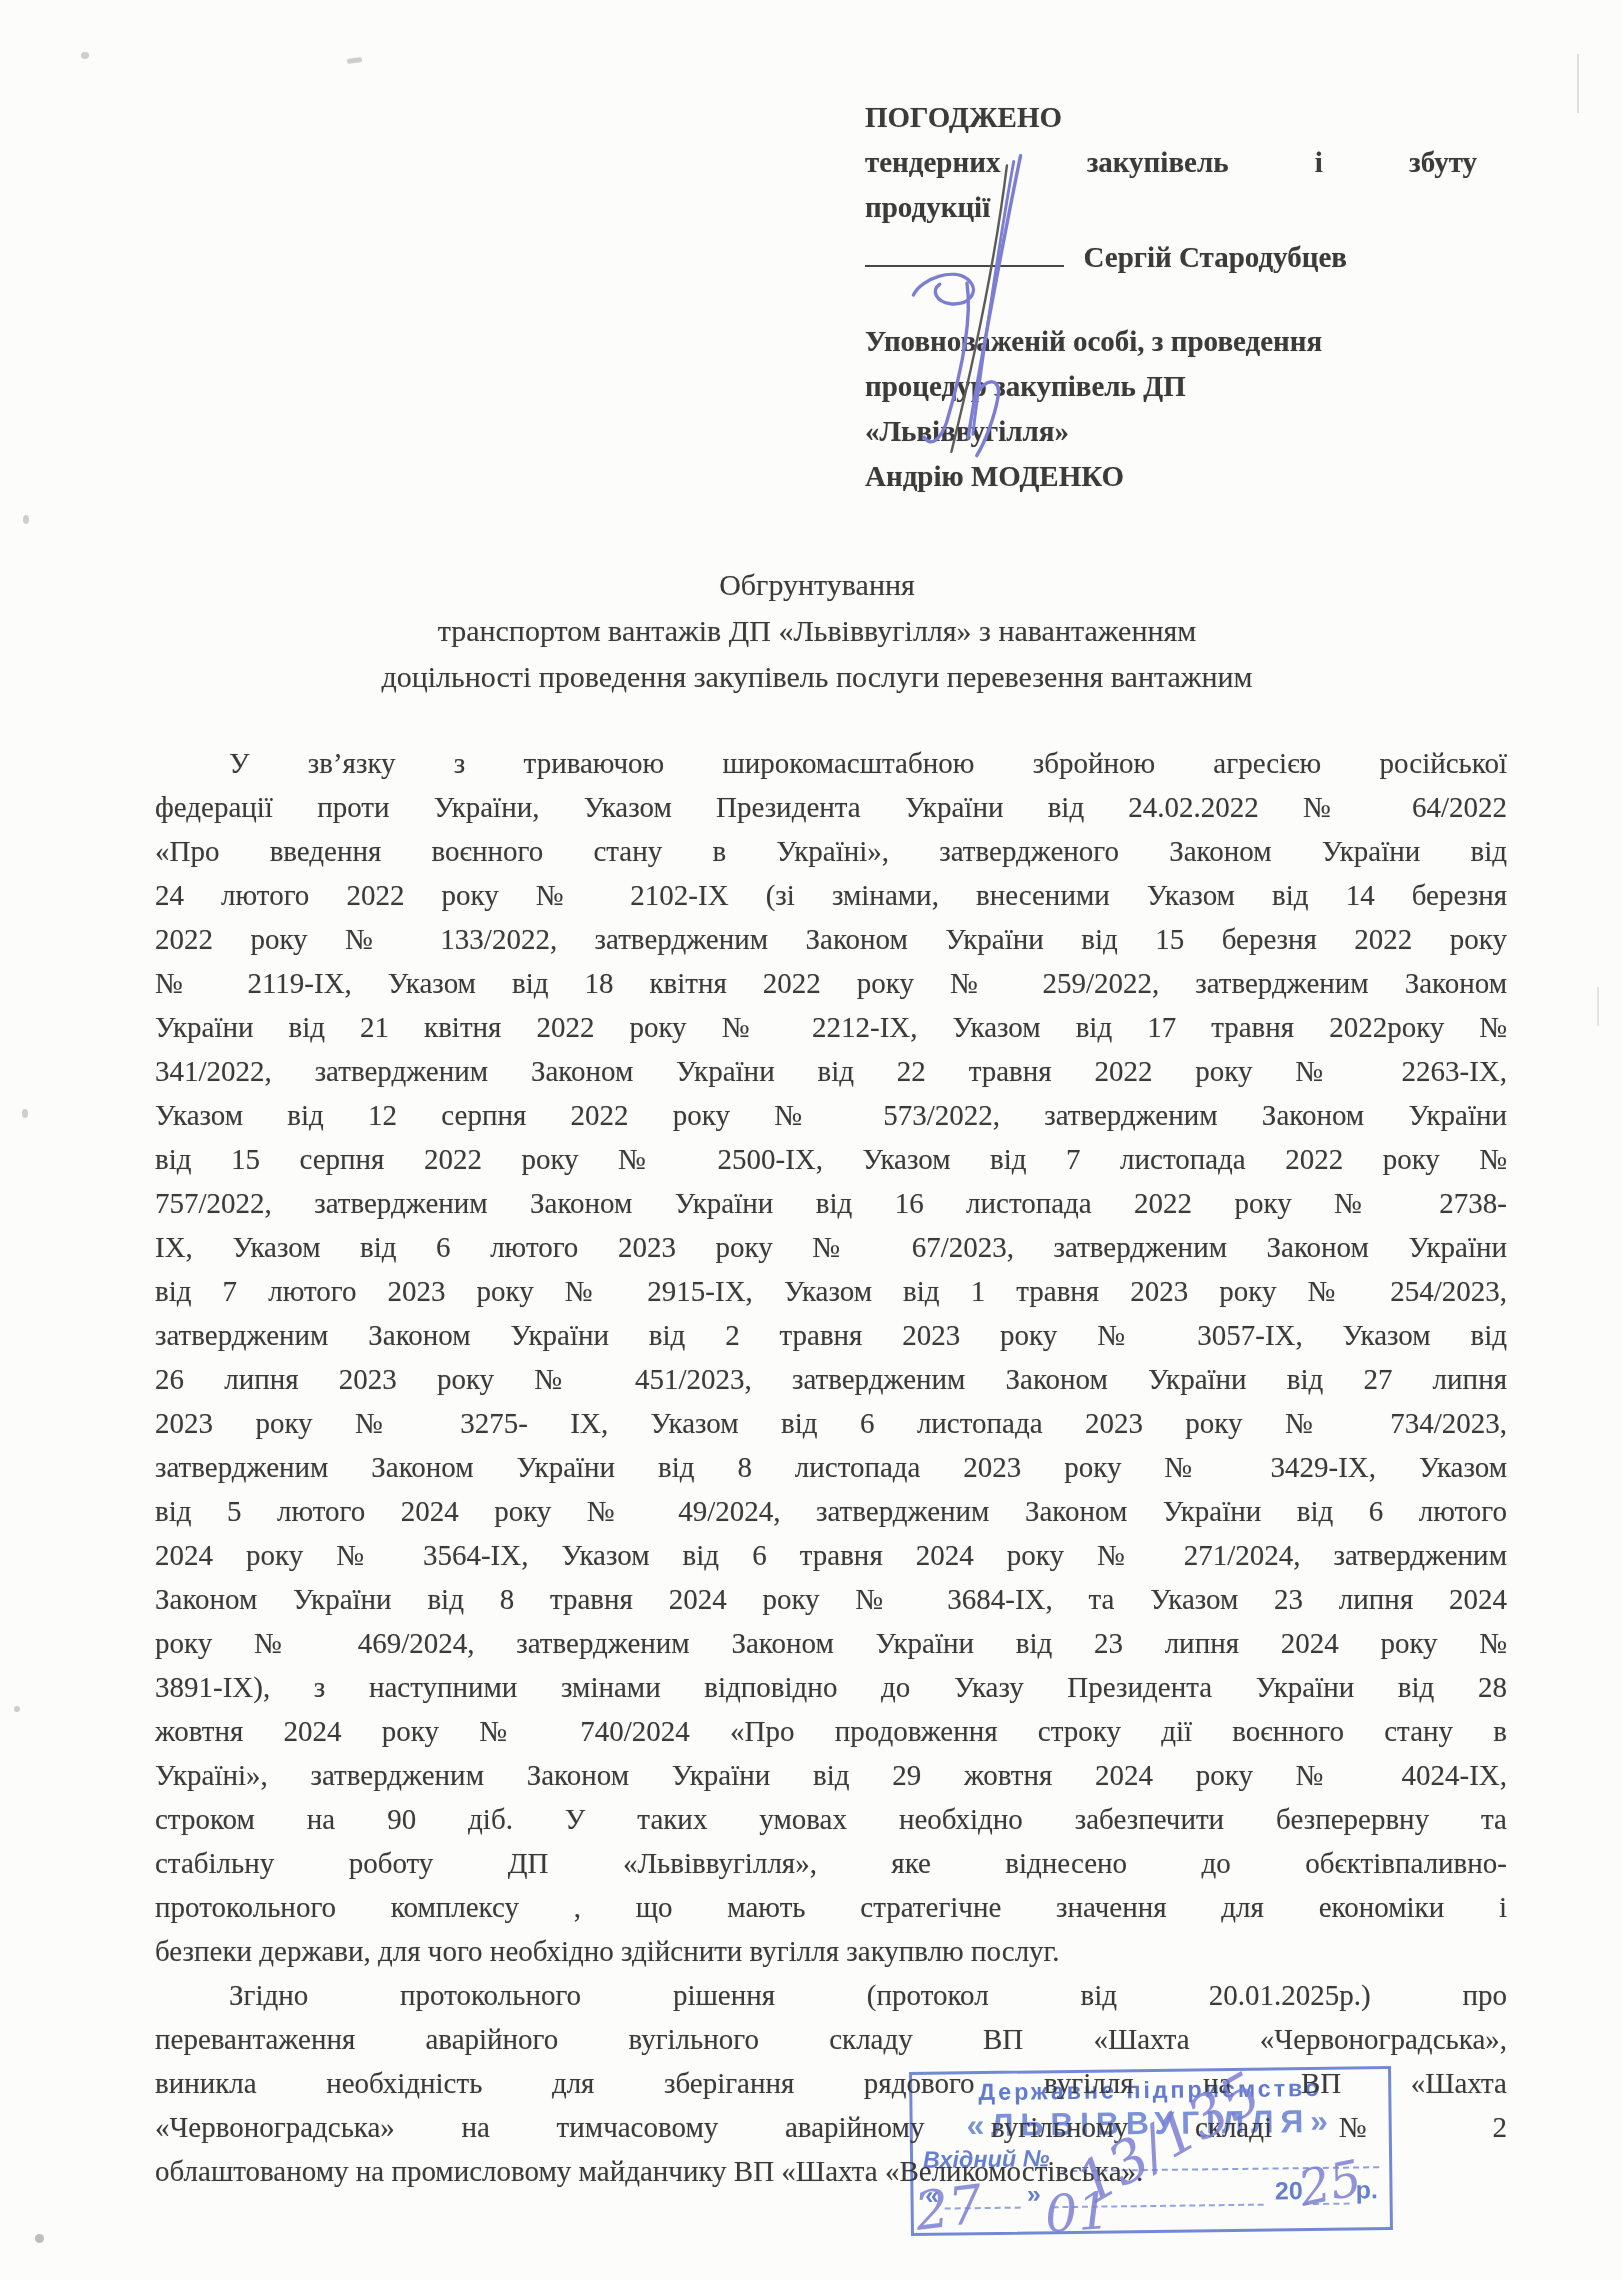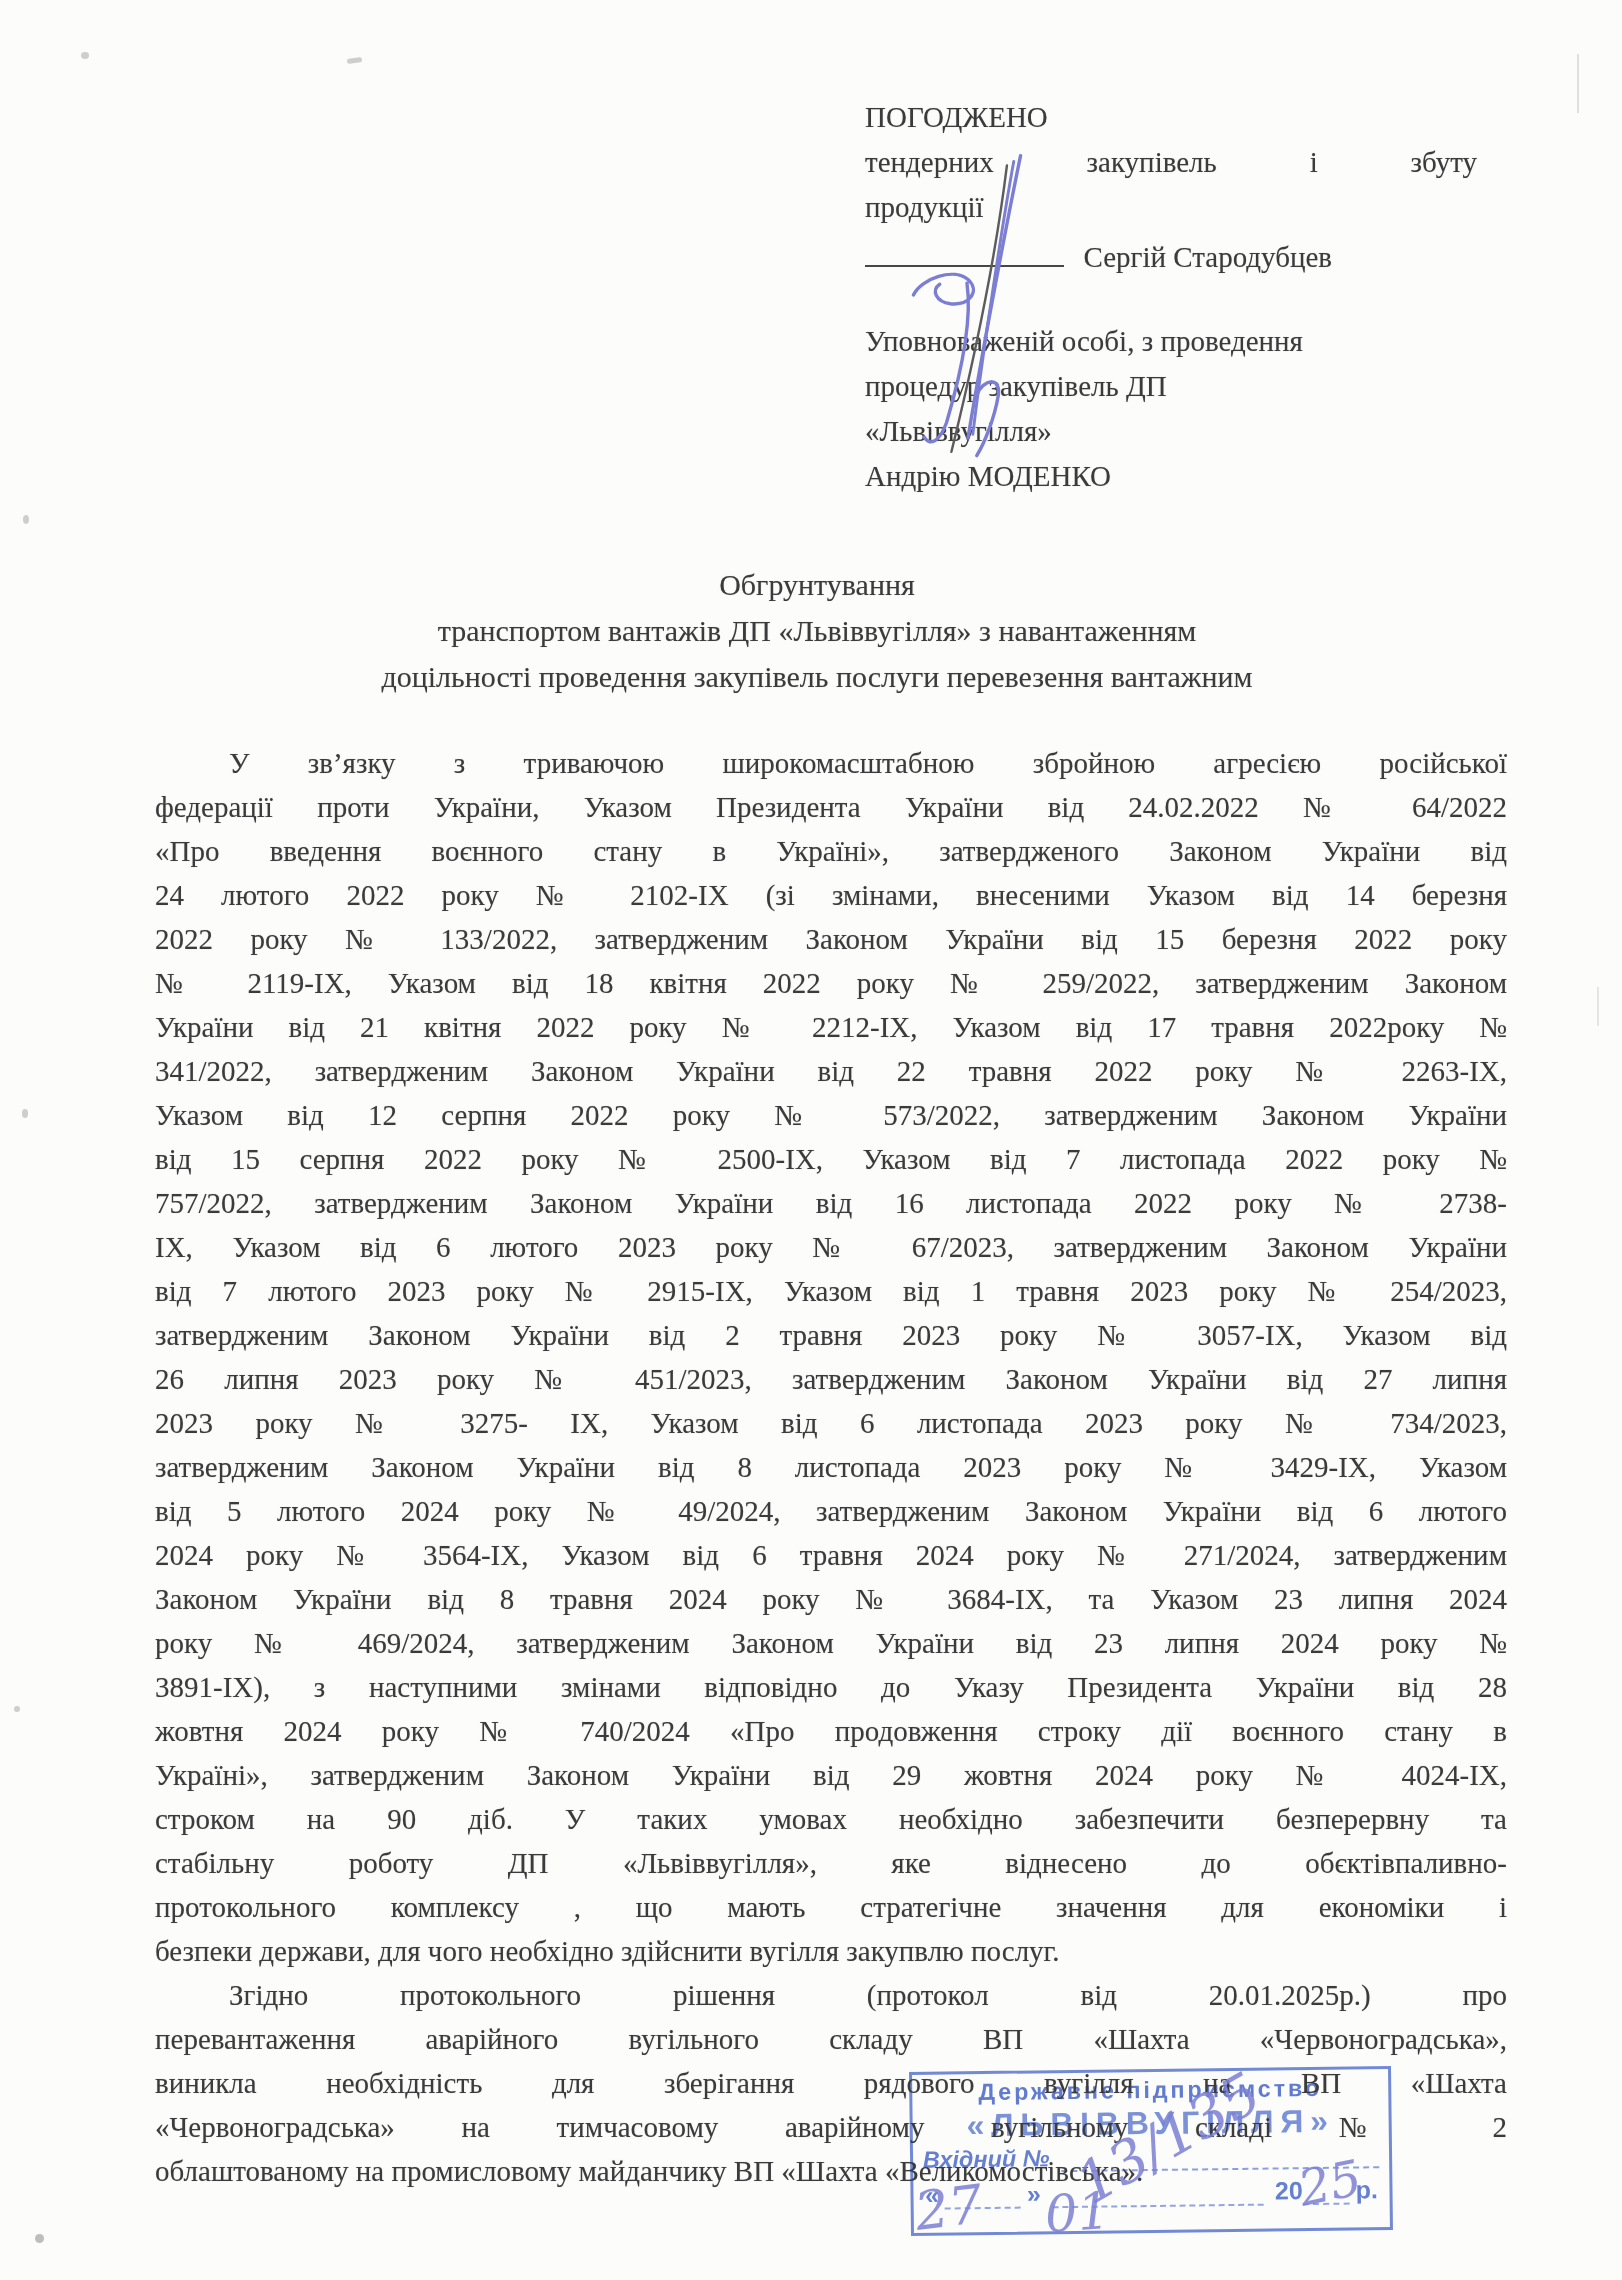--- a/index.html
+++ b/index.html
@@ -4,21 +4,21 @@
 <style>
   html,body{margin:0;padding:0;background:#e8e8e8;}
   .page{
     position:relative; width:1623px; height:2280px; margin:0 auto;
     background:#fcfcfb; overflow:hidden;
     font-family:"Liberation Serif", serif; color:#3b3b3b;
     text-shadow:0 0 1px rgba(70,70,70,0.35);
   }
   
   .approval{position:absolute; left:865px; top:95px; width:612px; font-size:29px; line-height:45px;}
-  .h-line{white-space:nowrap;}
+  .h-line{white-space:nowrap;font-weight:bold;}
   .h-line.just{white-space:normal; text-align:justify; text-align-last:justify;}
   .sig-row{margin-top:2px;}
   .sigline{display:inline-block; width:199px; height:33px; border-bottom:2.9px solid #474747; margin-right:19.5px;}
   .addressee{margin-top:39px;}
   
   .sig-svg{position:absolute; left:878px; top:144px; width:215px; height:336px; pointer-events:none;}
   
   .doc-title{position:absolute; left:127px; top:562px; width:1380px; text-align:center; font-size:30px; line-height:46px;}
   
   .body-text{position:absolute; left:127px; top:741px; width:1380px; font-size:29px; line-height:44px; z-index:3;}

